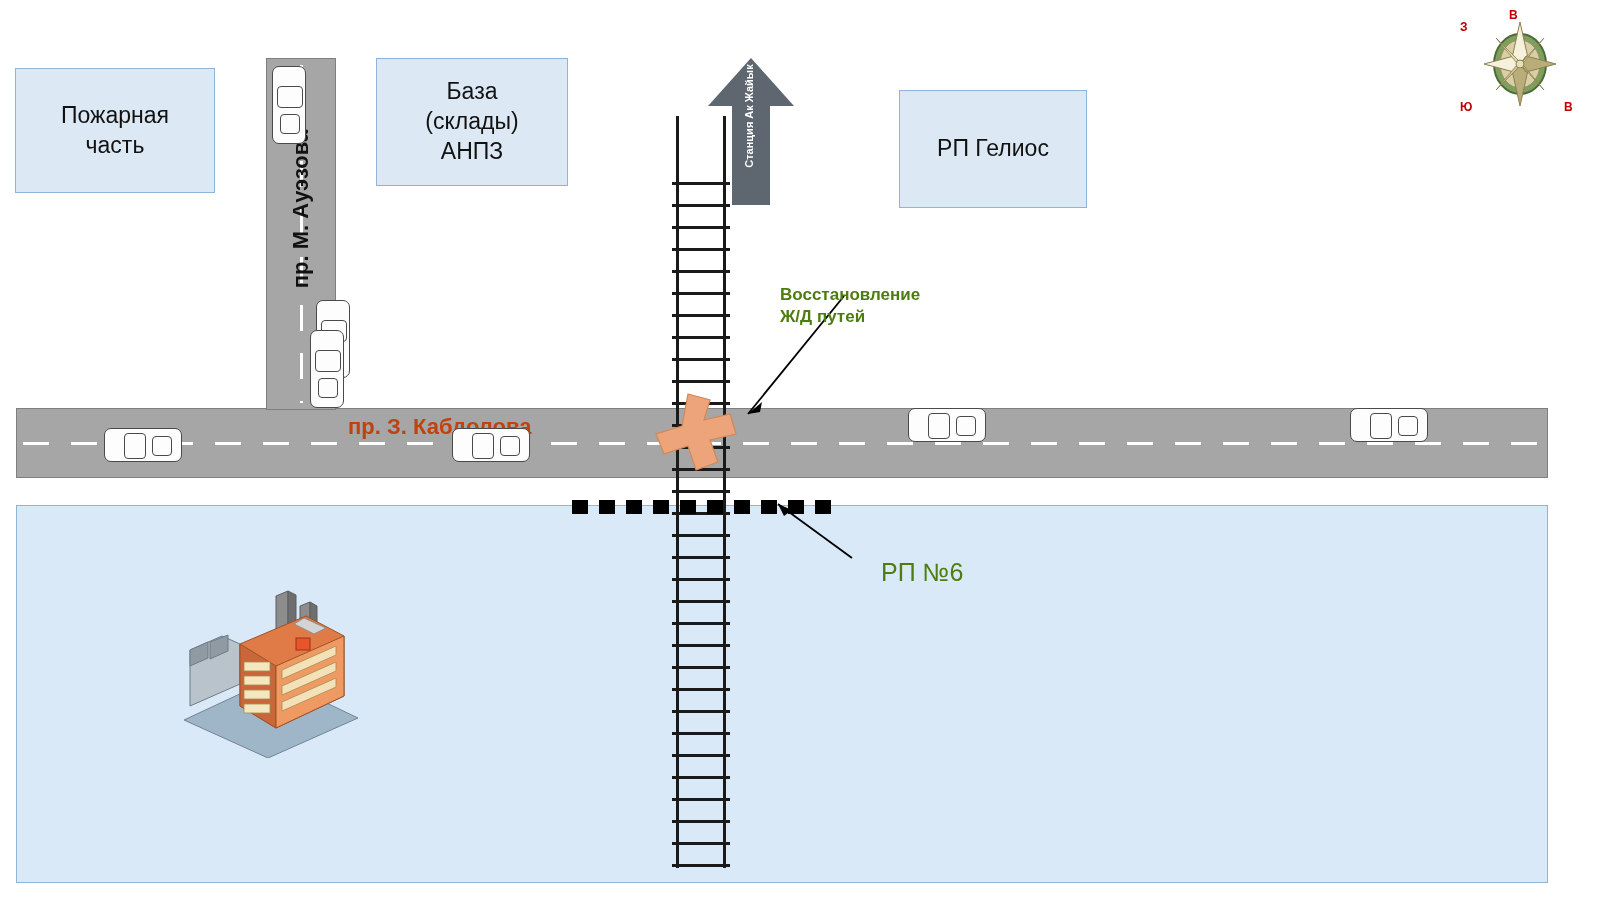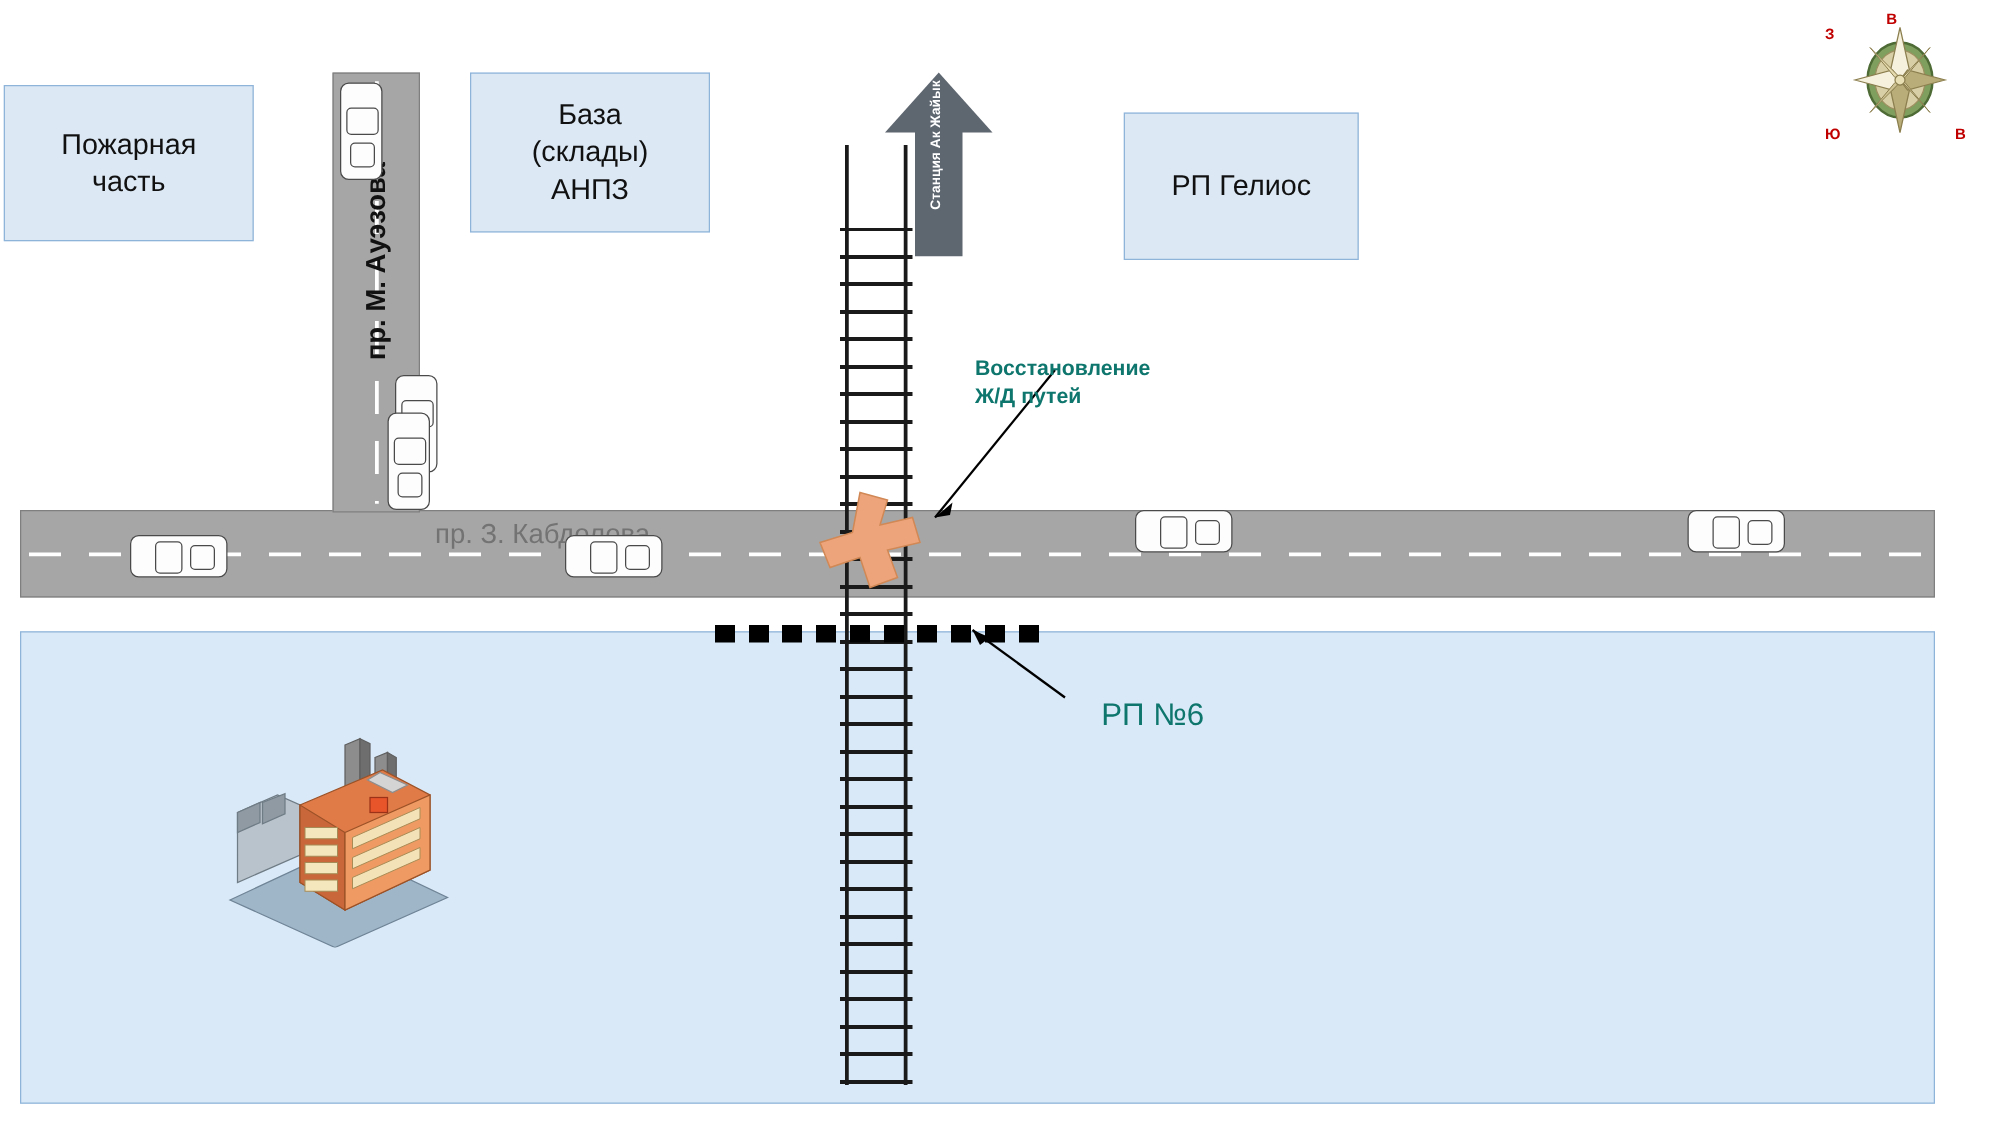--- a/index.html
+++ b/index.html
@@ -39,21 +39,21 @@
     box-sizing: border-box;
     display: flex;
     align-items: center;
     justify-content: center;
     text-align: center;
     font-size: 23px;
     line-height: 1.3;
     color: #111;
     white-space: pre-line;
   }
-  #box-fire   { left: 3px;  top: 68px;  width: 200px; height: 125px; }
+  #box-fire   { left: 15px;  top: 68px;  width: 200px; height: 125px; }
   #box-base   { left: 376px; top: 58px;  width: 192px; height: 128px; }
   #box-helios { left: 899px; top: 90px;  width: 188px; height: 118px; text-align: right; }
 
   
   #territory {
     position: absolute;
     left: 16px;
     top: 505px;
     width: 1532px;
     height: 378px;
@@ -106,22 +106,22 @@
     left: 33px;
     width: 3px;
     background-image: repeating-linear-gradient(
       to bottom, #ffffff 0 26px, rgba(255,255,255,0) 26px 48px);
   }
   .road-label-h {
     position: absolute;
     left: 348px;
     top: 414px;
     font-size: 22px;
-    font-weight: normal;
-    color: #737373;
+    font-weight: bold;
+    color: #c2410c;
   }
   .road-label-v {
     position: absolute;
     left: 216px;
     top: 196px;
     width: 170px;
     text-align: center;
     font-size: 22px;
     font-weight: bold;
     color: #111;
@@ -245,21 +245,21 @@
     background-image: repeating-linear-gradient(
       to right, #000000 0 16px, rgba(0,0,0,0) 16px 27px);
   }
 
   
   .callout-text {
     position: absolute;
     font-size: 17px;
     font-weight: bold;
     line-height: 1.3;
-    color: #0f766e;
+    color: #4d7c0f;
     white-space: pre-line;
   }
   #callout-rail-text { left: 780px; top: 284px; }
   #callout-rp6-text  { left: 846px; top: 556px; font-size: 25px; font-weight: normal; margin-left: 35px; }
 
   .leader { position: absolute; overflow: visible; }
   #leader-rail { left: 740px; top: 288px; width: 110px; height: 132px; }
   #leader-rp6  { left: 770px; top: 498px; width: 90px;  height: 66px; }
 
   

